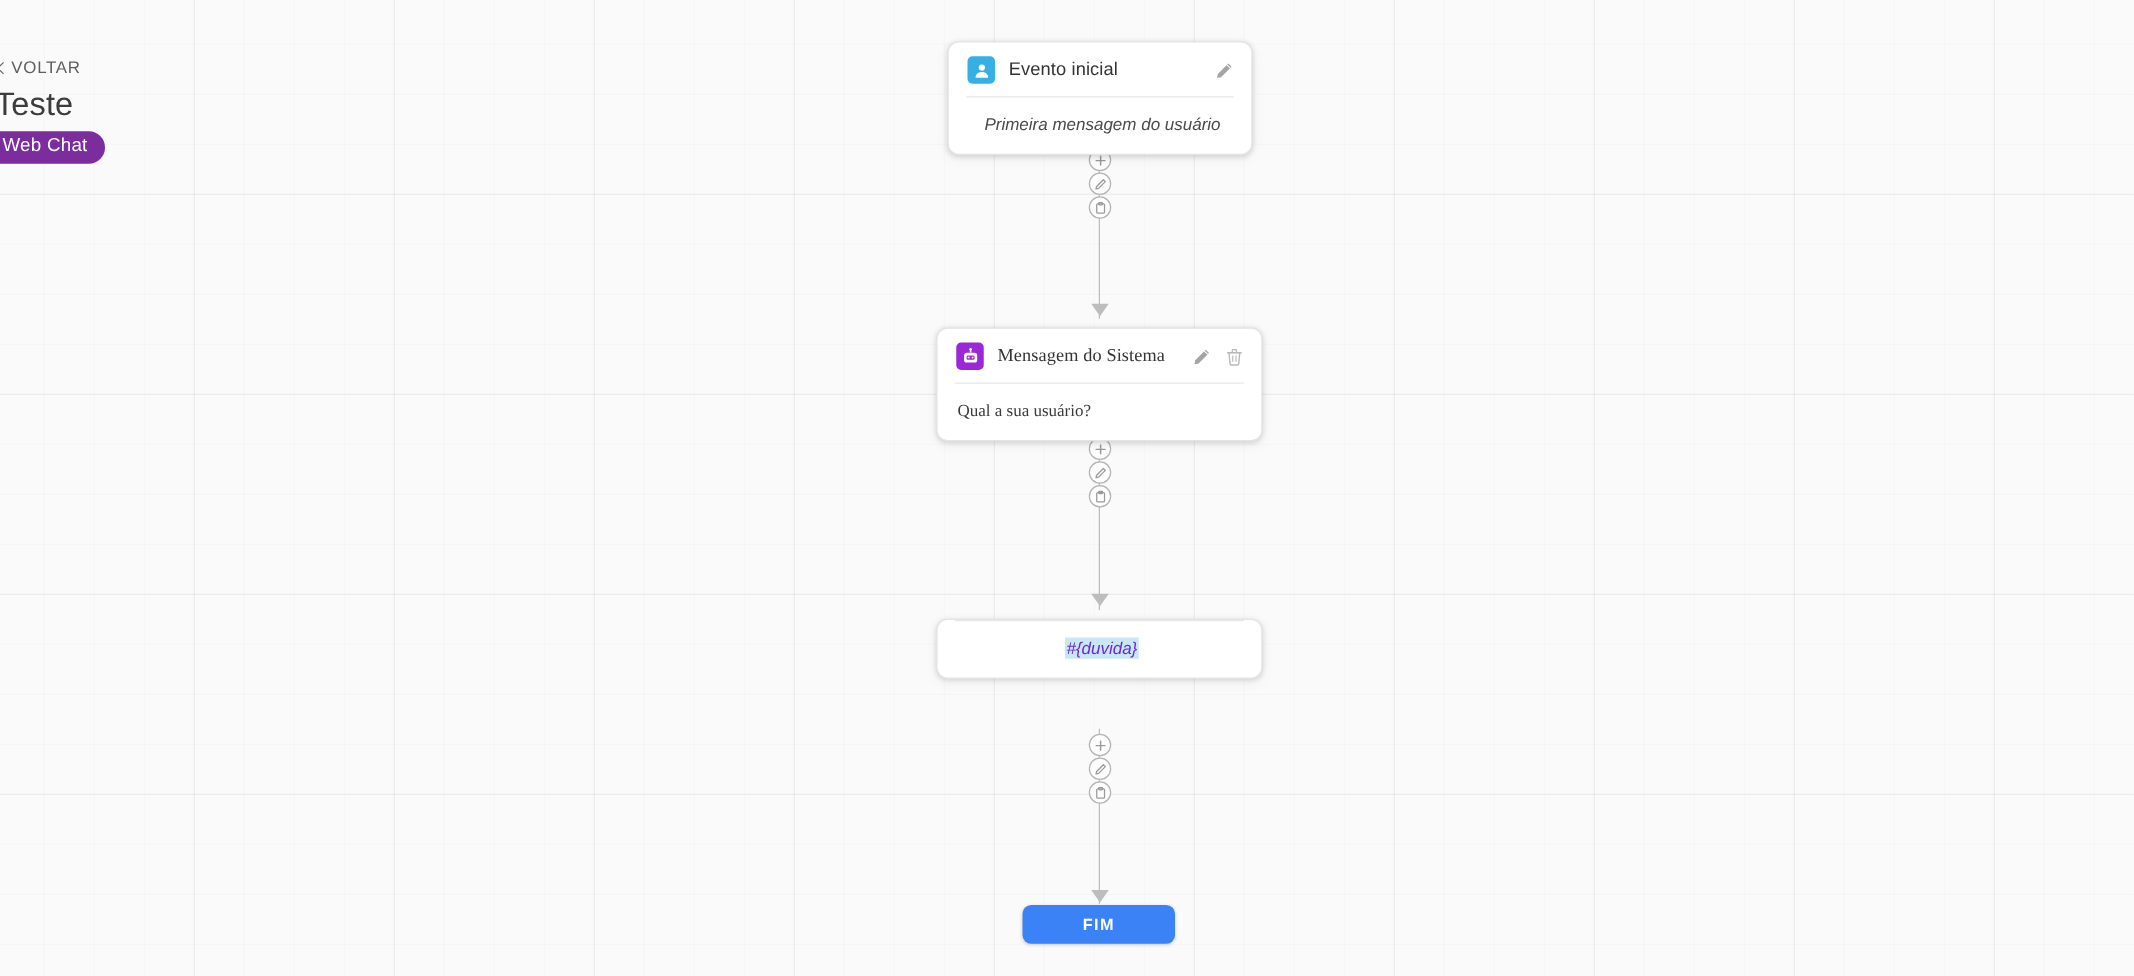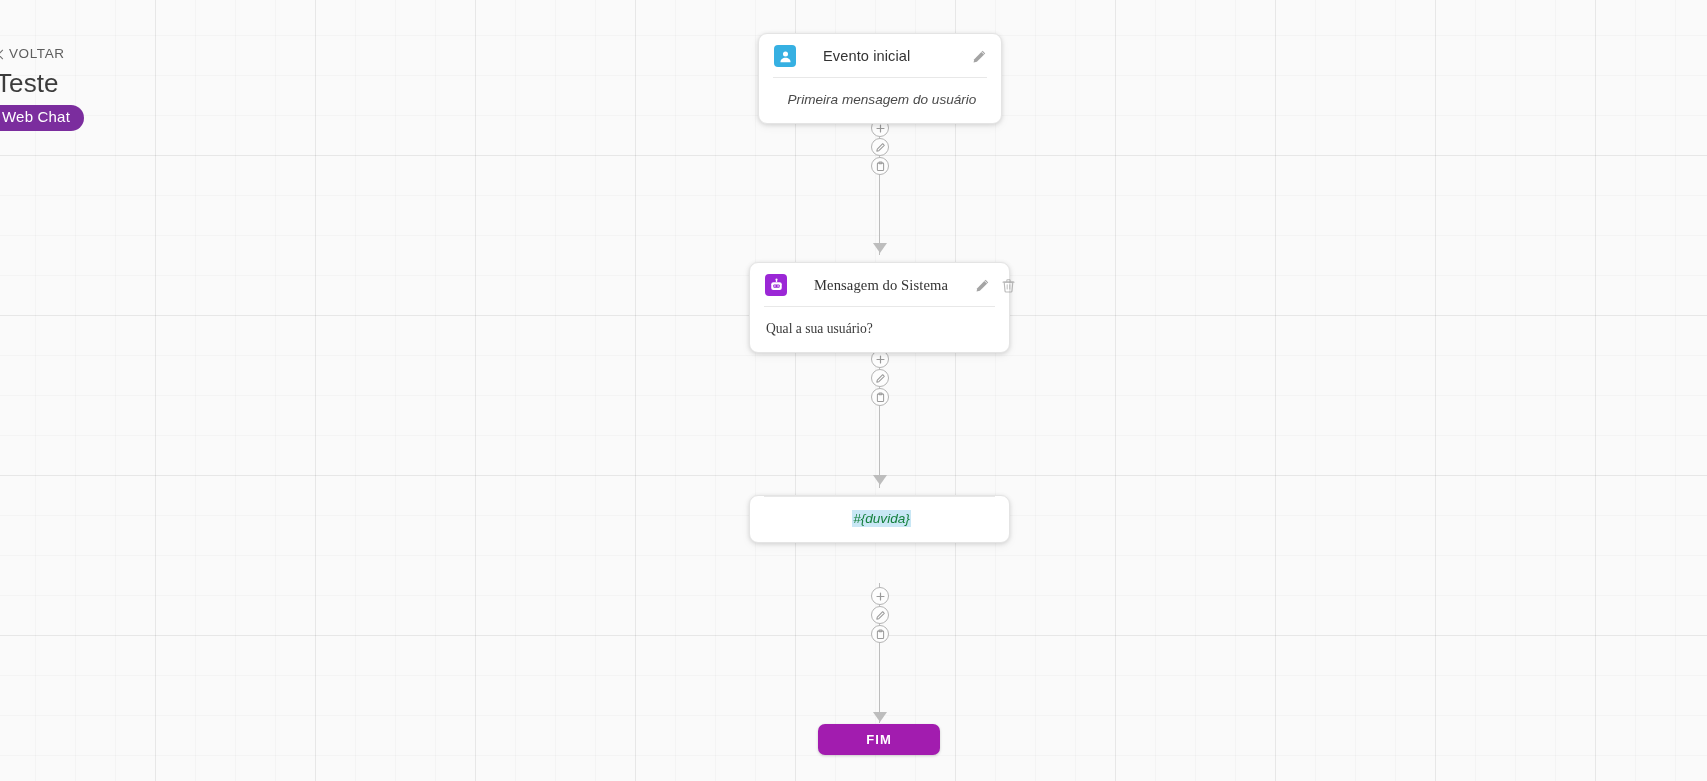--- a/index.html
+++ b/index.html
@@ -105,21 +105,21 @@
     border: 1px solid #e4e4e4;
     border-radius: 9px;
     box-shadow: 0 1px 4px rgba(0,0,0,0.13), 0 3px 10px rgba(0,0,0,0.05);
     box-sizing: border-box;
     z-index: 20;
   }
   .node-head {
     display: flex;
     align-items: center;
     padding: 11px 14px 10px 15px;
-    gap: 27px;
+    gap: 11px;
   }
   .node-icon {
     width: 22px;
     height: 22px;
     border-radius: 4px;
     flex: none;
     display: flex;
     align-items: center;
     justify-content: center;
   }
@@ -159,21 +159,21 @@
     font-size: 13.6px;
     color: #3a3a3a;
     line-height: 1.35;
   }
   .node-body.italic   { font-style: italic; color: #4a4a4a; text-align: center; }
   .node-body.centered { text-align: center; }
   .var-token {
     background: #c9e7f5;
     font-style: italic;
     padding: 1px 1px;
-    color: #15803d;
+    color: #6d28d9;
   }
 
   
   .conn-line {
     position: absolute;
     width: 1.4px;
     background: #bdbdbd;
     z-index: 5;
   }
   .arrow-head {
@@ -203,21 +203,21 @@
     justify-content: center;
     cursor: pointer;
     margin-bottom: 1px;
     box-sizing: border-box;
   }
   .conn-btn svg { display: block; }
 
   
   .end-node {
     position: absolute;
-    background: #a21caf;
+    background: #3b82f6;
     color: #ffffff;
     border-radius: 7px;
     font-size: 13px;
     font-weight: bold;
     letter-spacing: 1.1px;
     display: flex;
     align-items: center;
     justify-content: center;
     cursor: pointer;
     z-index: 20;

